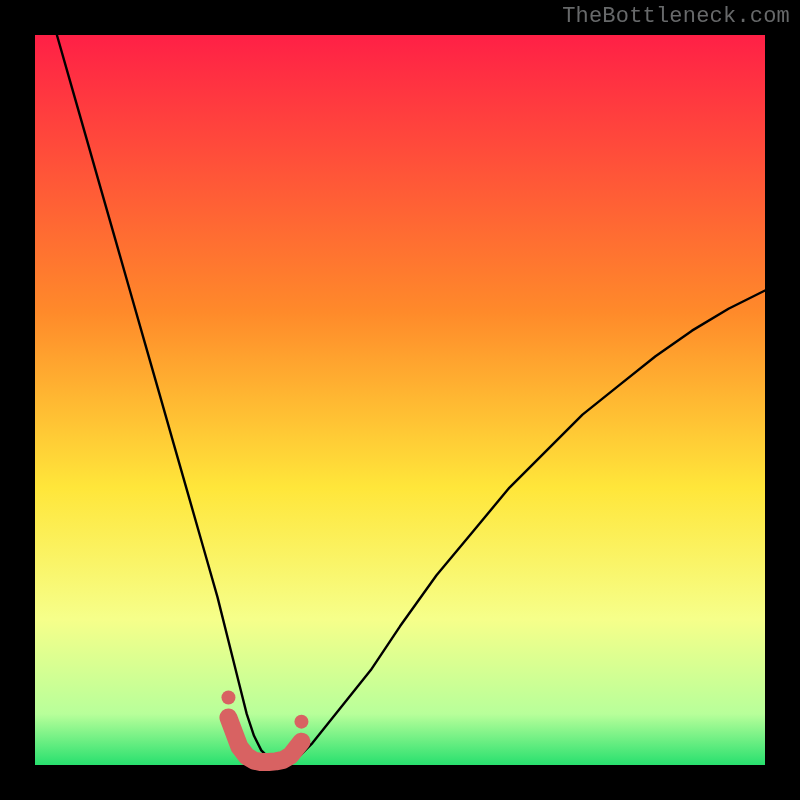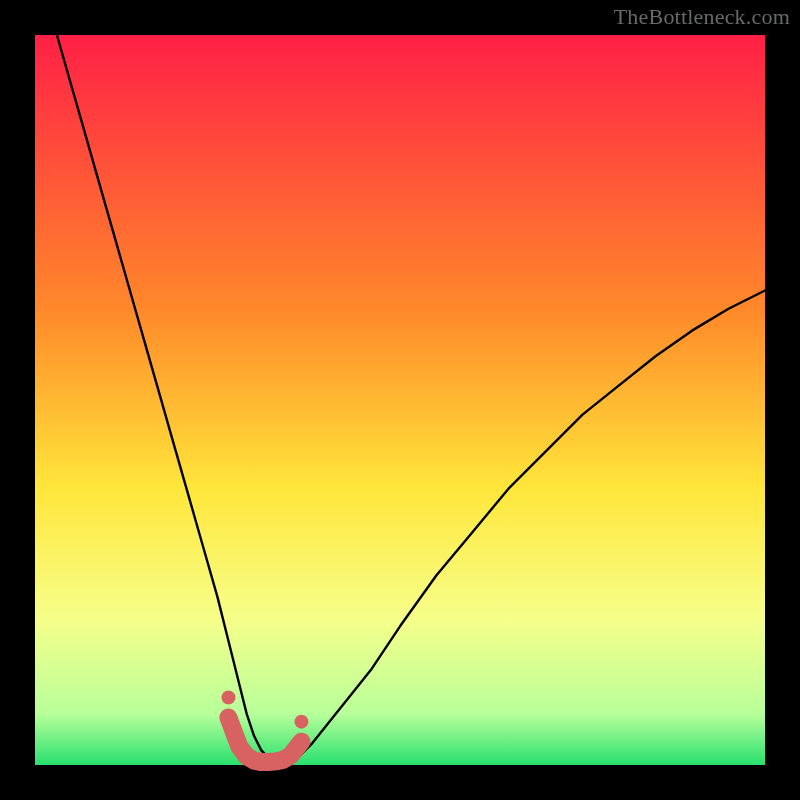--- a/index.html
+++ b/index.html
@@ -13,21 +13,21 @@
   .stage {
     position: relative;
     width: 800px;
     height: 800px;
     background: #000000;
   }
   .watermark {
     position: absolute;
     top: 4px;
     right: 10px;
-    font-family: Liberation Serif, serif;
+    font-family: Liberation Mono, monospace;
     font-size: 22px;
     color: #67696a;
     letter-spacing: 0.2px;
     z-index: 20;
   }
   svg.plot {
     position: absolute;
     left: 0;
     top: 0;
     z-index: 10;

